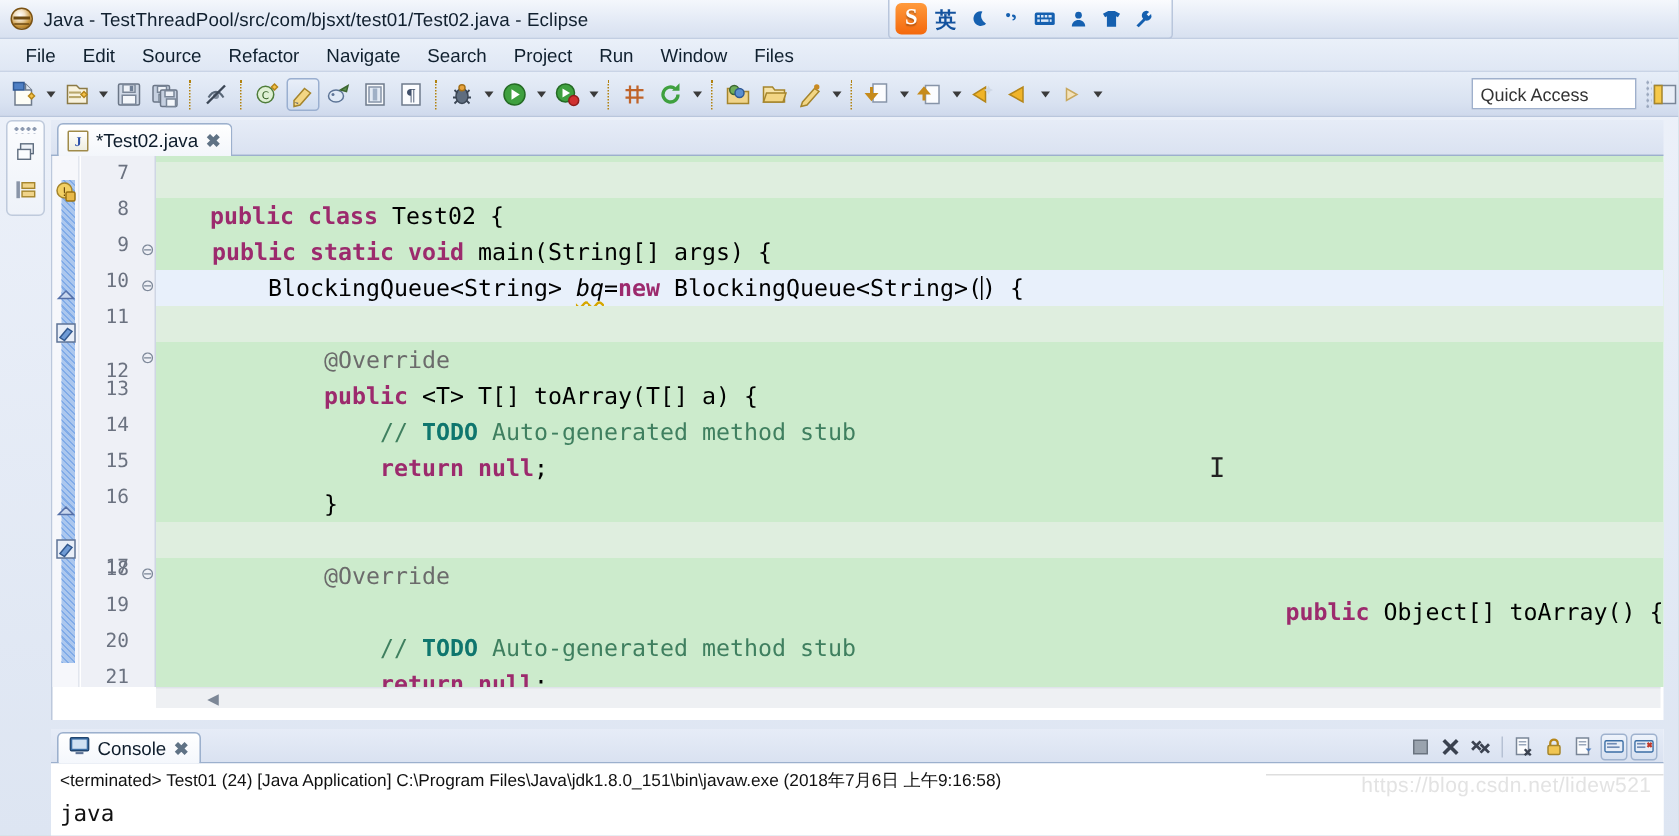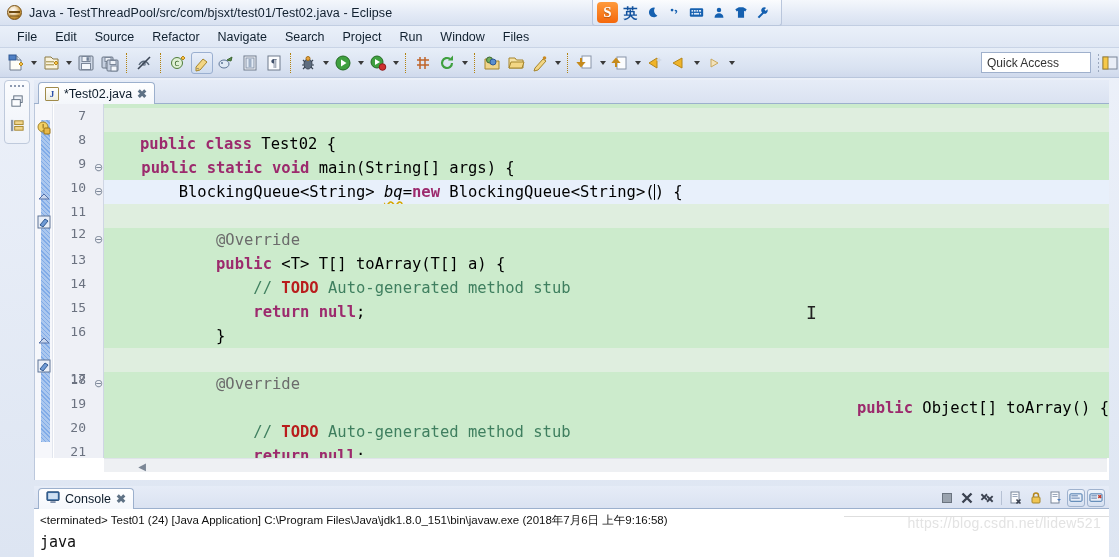--- a/index.html
+++ b/index.html
@@ -194,21 +194,21 @@
   }
   .code-line {
     position: absolute; left: 0; width: 100%; height: 24px; line-height: 24px;
     font-family: "DejaVu Sans Mono", monospace; font-size: 15.5px;
     white-space: pre; color: #000;
   }
   .code-line.blankrow { background: #dfeedf; }
   .cur-line { background: #e8f0fb; }
   .kw { color: #9c2a6d; font-weight: bold; }
   .cmt { color: #3f7f5f; }
-  .todo { color: #b91c1c; font-weight: bold; }
+  .todo { color: #0f766e; font-weight: bold; }
   .ann { color: #6b6b6b; }
   .warnspell {
     text-decoration: underline wavy #d6a700;
     text-underline-offset: 3px;
     font-style: italic;
   }
   .caret {
     display: inline-block; width: 1px; height: 16px; background: #000;
     vertical-align: -3px; margin: 0 -0.5px;
   }
@@ -640,21 +640,21 @@
             </svg>
         </span>
       </div>
 
       <div class="line-ruler" id="line-ruler">
           <div class="ln" style="top: 4px;">7</div>
           <div class="ln" style="top: 28px;">8</div>
           <div class="ln" style="top: 52px;">9</div>
           <div class="ln" style="top: 76px;">10</div>
           <div class="ln" style="top: 100px;">11</div>
-          <div class="ln" style="top: 122px;">12</div>
+          <div class="ln" style="top: 136px;">12</div>
           <div class="ln" style="top: 148px;">13</div>
           <div class="ln" style="top: 172px;">14</div>
           <div class="ln" style="top: 196px;">15</div>
           <div class="ln" style="top: 220px;">16</div>
           <div class="ln" style="top: 244px; margin-top: 23px;">17</div>
           <div class="ln" style="top: 268px;">18</div>
           <div class="ln" style="top: 292px;">19</div>
           <div class="ln" style="top: 316px;">20</div>
           <div class="ln" style="top: 340px;">21</div>
         </div>

